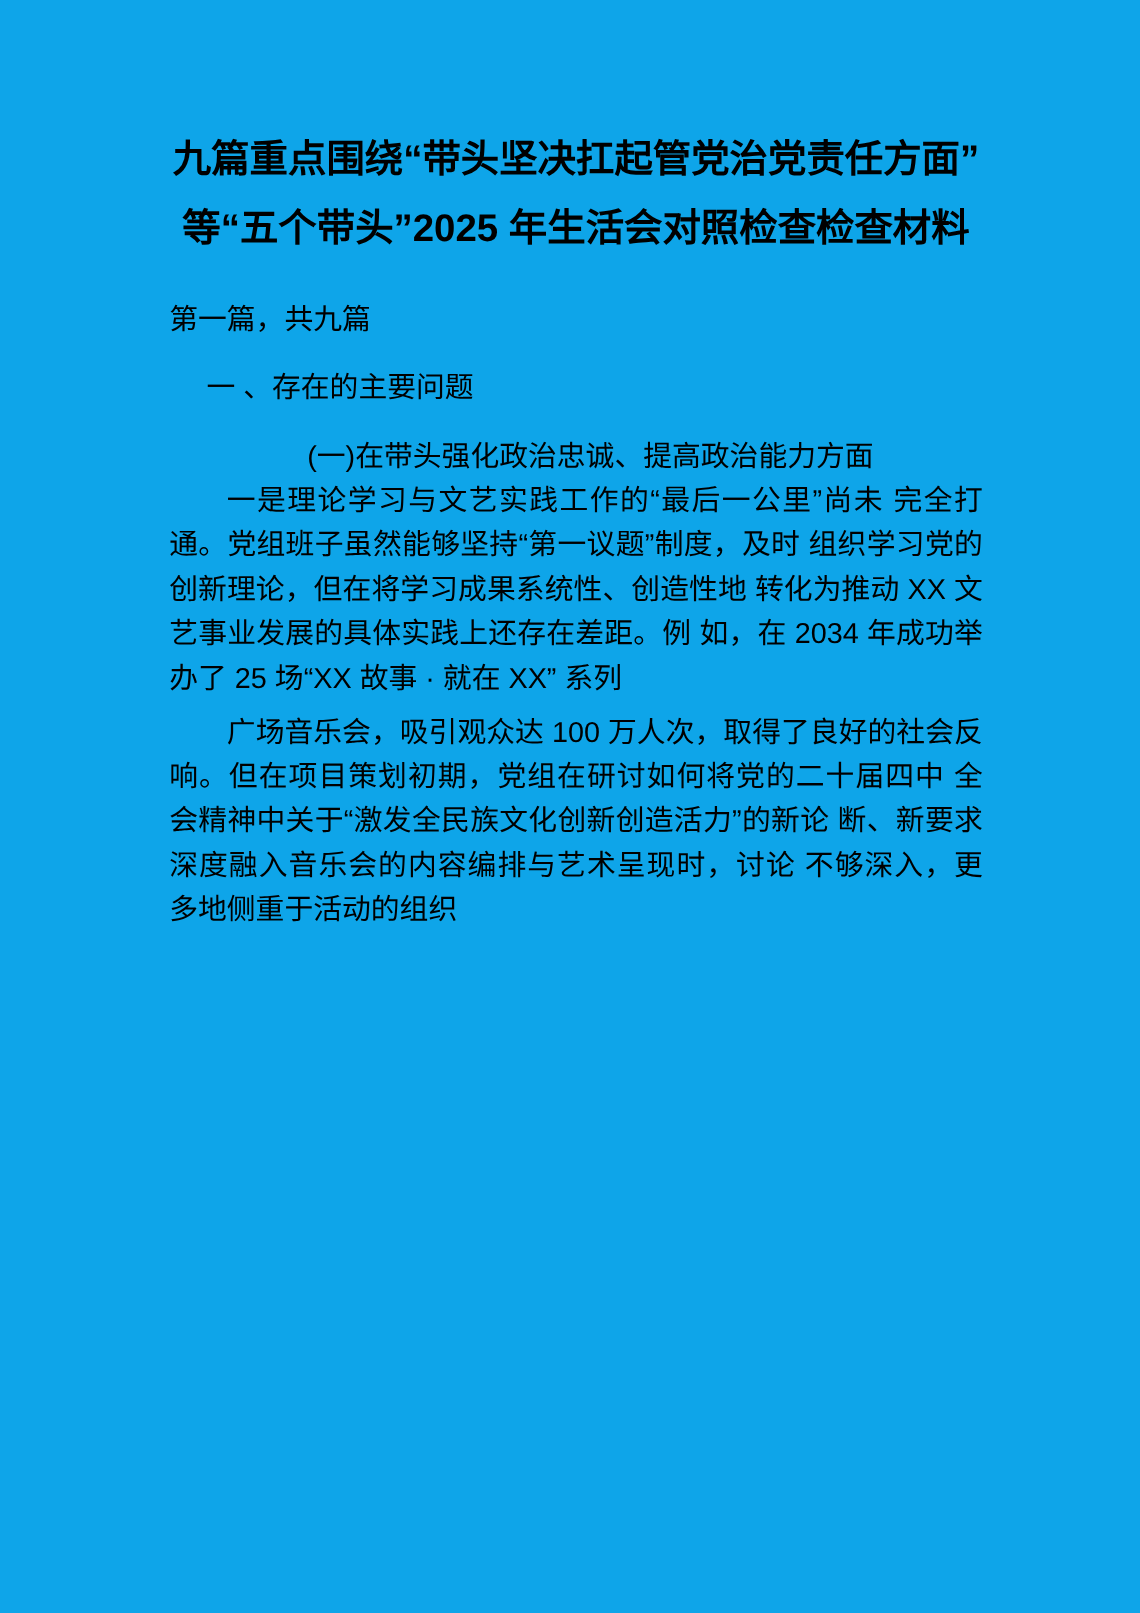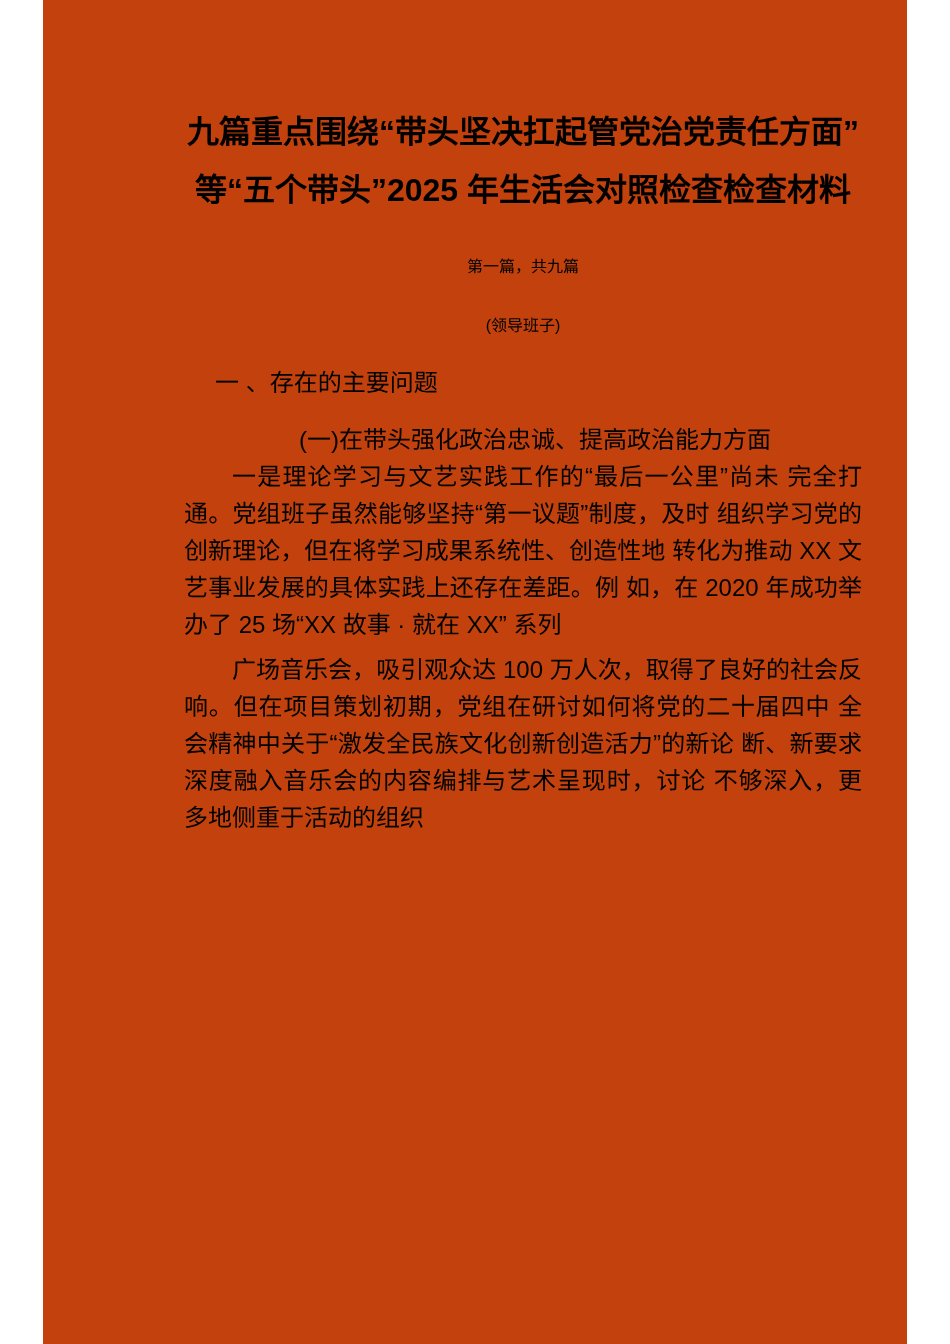--- a/index.html
+++ b/index.html
@@ -8,24 +8,24 @@
     padding: 0;
     background: #ffffff;
   }
   body {
     font-family: "Liberation Sans", "DejaVu Sans", sans-serif;
     color: #000000;
     -webkit-font-smoothing: antialiased;
   }
   .page {
     position: relative;
-    width: 864px;
+    width: 950px;
     height: 1344px;
     margin: 0 auto;
-    background: #c2410c;
+    background: #0ea5e9;
     overflow: hidden;
     box-sizing: border-box;
     padding-left: 11px;
   }
   .content {
     position: absolute;
     left: 141px;
     top: 0;
     width: 678px;
   }
@@ -39,24 +39,23 @@
     font-weight: bold;
     text-align: center;
     letter-spacing: 0px;
     word-break: break-all;
     padding-top: 103px;
   }
 
   
   .subtitle {
     margin: 0;
-    font-size: 16px;
+    font-size: 24px;
     line-height: 37px;
     font-weight: normal;
-    text-align: center;
     word-break: break-all;
   }
   .subtitle-series {
     margin-top: 29px;
   }
   .subtitle-scope {
     margin-top: 22px;
   }
 
   
@@ -99,25 +98,24 @@
 </head>
 <body>
 
 <div class="page">
   <div class="content">
 
     <h1 class="doc-title">九篇重点围绕“带头坚决扛起管党治党责任方面”等“五个带头”2025 年生活会对照检查检查材料</h1>
 
     <p class="subtitle subtitle-series">第一篇，共九篇</p>
 
-    <p class="subtitle subtitle-scope">(领导班子)</p>
 
 
     <p class="heading-1">一 、存在的主要问题</p>
 
     <p class="heading-2">(一)在带头强化政治忠诚、提高政治能力方面</p>
 
-    <p class="para">一是理论学习与文艺实践工作的“最后一公里”尚未 完全打通。党组班子虽然能够坚持“第一议题”制度，及时 组织学习党的创新理论，但在将学习成果系统性、创造性地 转化为推动 XX 文艺事业发展的具体实践上还存在差距。例 如，在 2020 年成功举办了 25 场“XX 故事 · 就在 XX” 系列</p>
+    <p class="para">一是理论学习与文艺实践工作的“最后一公里”尚未 完全打通。党组班子虽然能够坚持“第一议题”制度，及时 组织学习党的创新理论，但在将学习成果系统性、创造性地 转化为推动 XX 文艺事业发展的具体实践上还存在差距。例 如，在 2034 年成功举办了 25 场“XX 故事 · 就在 XX” 系列</p>
 
     <p class="para">广场音乐会，吸引观众达 100 万人次，取得了良好的社会反 响。但在项目策划初期，党组在研讨如何将党的二十届四中 全会精神中关于“激发全民族文化创新创造活力”的新论 断、新要求深度融入音乐会的内容编排与艺术呈现时，讨论 不够深入，更多地侧重于活动的组织</p>
 
   </div>
 </div>
 
 </body></html>

